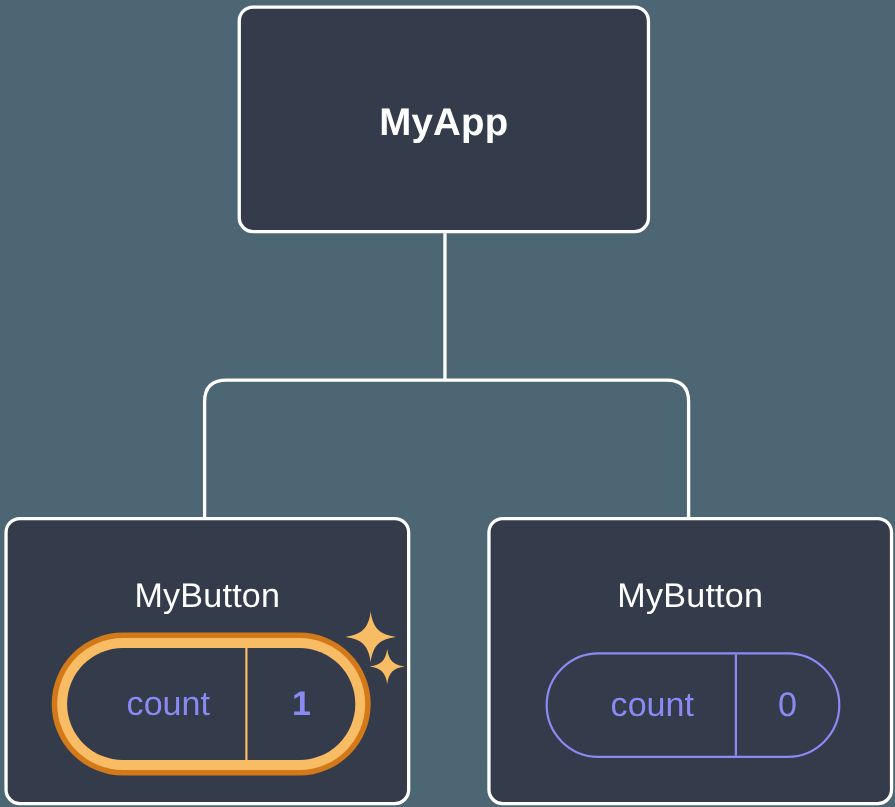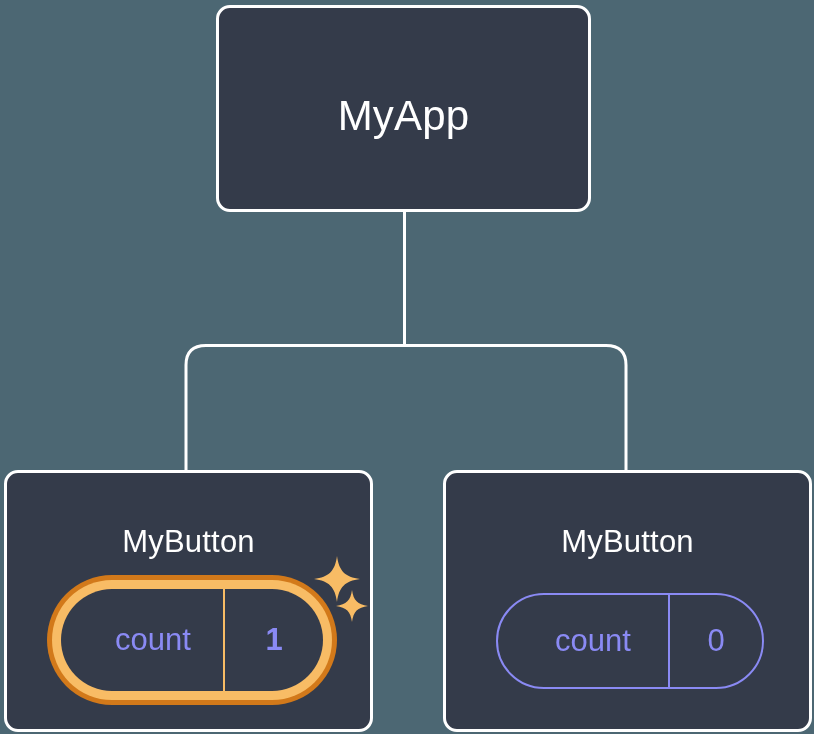--- a/index.html
+++ b/index.html
@@ -56,21 +56,22 @@
     position: absolute;
     left: 0;
     right: 0;
     text-align: center;
     color: #ffffff;
     letter-spacing: 0.2px;
     white-space: nowrap;
   }
   .node-root .node-title {
     top: 84px;
-    font-size: 42px;
+    font-size: 35px;
+    font-weight: bold;
   }
   .node-child-left .node-title,
   .node-child-right .node-title {
     top: 51px;
     font-size: 31px;
   }
 
   
   .pill {
     position: absolute;

